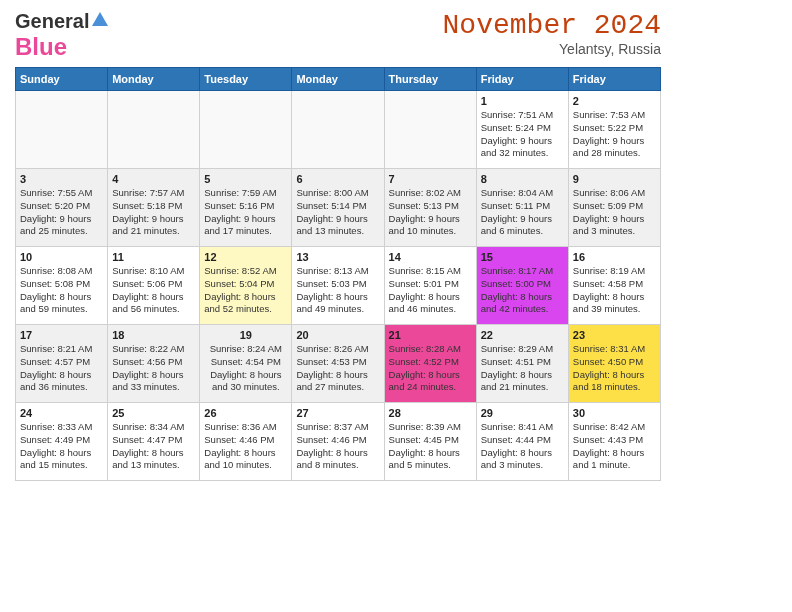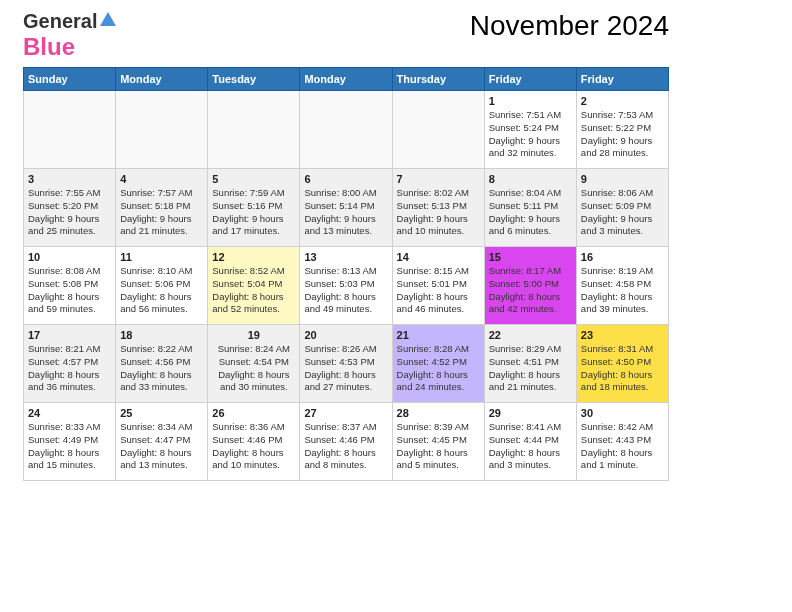--- a/index.html
+++ b/index.html
@@ -7,21 +7,20 @@
       font-family: Arial, sans-serif;
       background: #fff;
       width: 792px;
       height: 612px;
       overflow: hidden;
     }
     .page {
       width: 676px;
       height: 612px;
       padding: 10px 15px;
-      margin-left: 8px;
     }
     .header {
       display: flex;
       justify-content: space-between;
       align-items: flex-start;
       margin-bottom: 6px;
     }
     .logo {
       display: flex;
       flex-direction: column;
@@ -30,21 +29,22 @@
     .logo-line {
       display: flex;
       align-items: center;
     }
     .title-block {
       text-align: right;
     }
     .title-block h1 {
       font-size: 28px;
       font-weight: normal;
-      color: #000000;
+      color: #c2410c;
+      font-family: Liberation Mono, monospace;
     }
     .title-block h2 {
       font-size: 14px;
       font-weight: normal;
       color: #555;
     }
     .calendar {
       width: 100%;
       border-collapse: collapse;
       font-size: 10px;
@@ -100,20 +100,21 @@
               <polygon points="8,0 16,14 0,14" fill="#4a90d9"></polygon>
             </svg>
         </span>
       </div>
       <div>
         <span style="font-size:24px;font-weight:bold;color:#ec4899;">Blue</span>
       </div>
     </div>
     <div class="title-block">
       <h1>November 2024</h1>
+      <h2>Yelantsy, Russia</h2>
     </div>
   </div>
 
   <table class="calendar">
     <thead>
       <tr>
       <th>Sunday</th>
           <th>Monday</th>
           <th>Tuesday</th>
           <th>Monday</th>
@@ -248,21 +249,21 @@
             <div class="day-info" style="white-space: pre-line;">Sunrise: 8:24 AM
 Sunset: 4:54 PM
 Daylight: 8 hours and 30 minutes.</div>
           </td>
           <td style="background: rgb(240, 240, 240);">
             <span class="day-number">20</span>
             <div class="day-info" style="white-space: pre-line;">Sunrise: 8:26 AM
 Sunset: 4:53 PM
 Daylight: 8 hours and 27 minutes.</div>
           </td>
-          <td style="background: #c4b5fd;">
+          <td style="background: #ec4899;">
             <span class="day-number">21</span>
             <div class="day-info" style="white-space: pre-line;">Sunrise: 8:28 AM
 Sunset: 4:52 PM
 Daylight: 8 hours and 24 minutes.</div>
           </td>
           <td style="background: rgb(240, 240, 240);">
             <span class="day-number">22</span>
             <div class="day-info" style="white-space: pre-line;">Sunrise: 8:29 AM
 Sunset: 4:51 PM
 Daylight: 8 hours and 21 minutes.</div>

